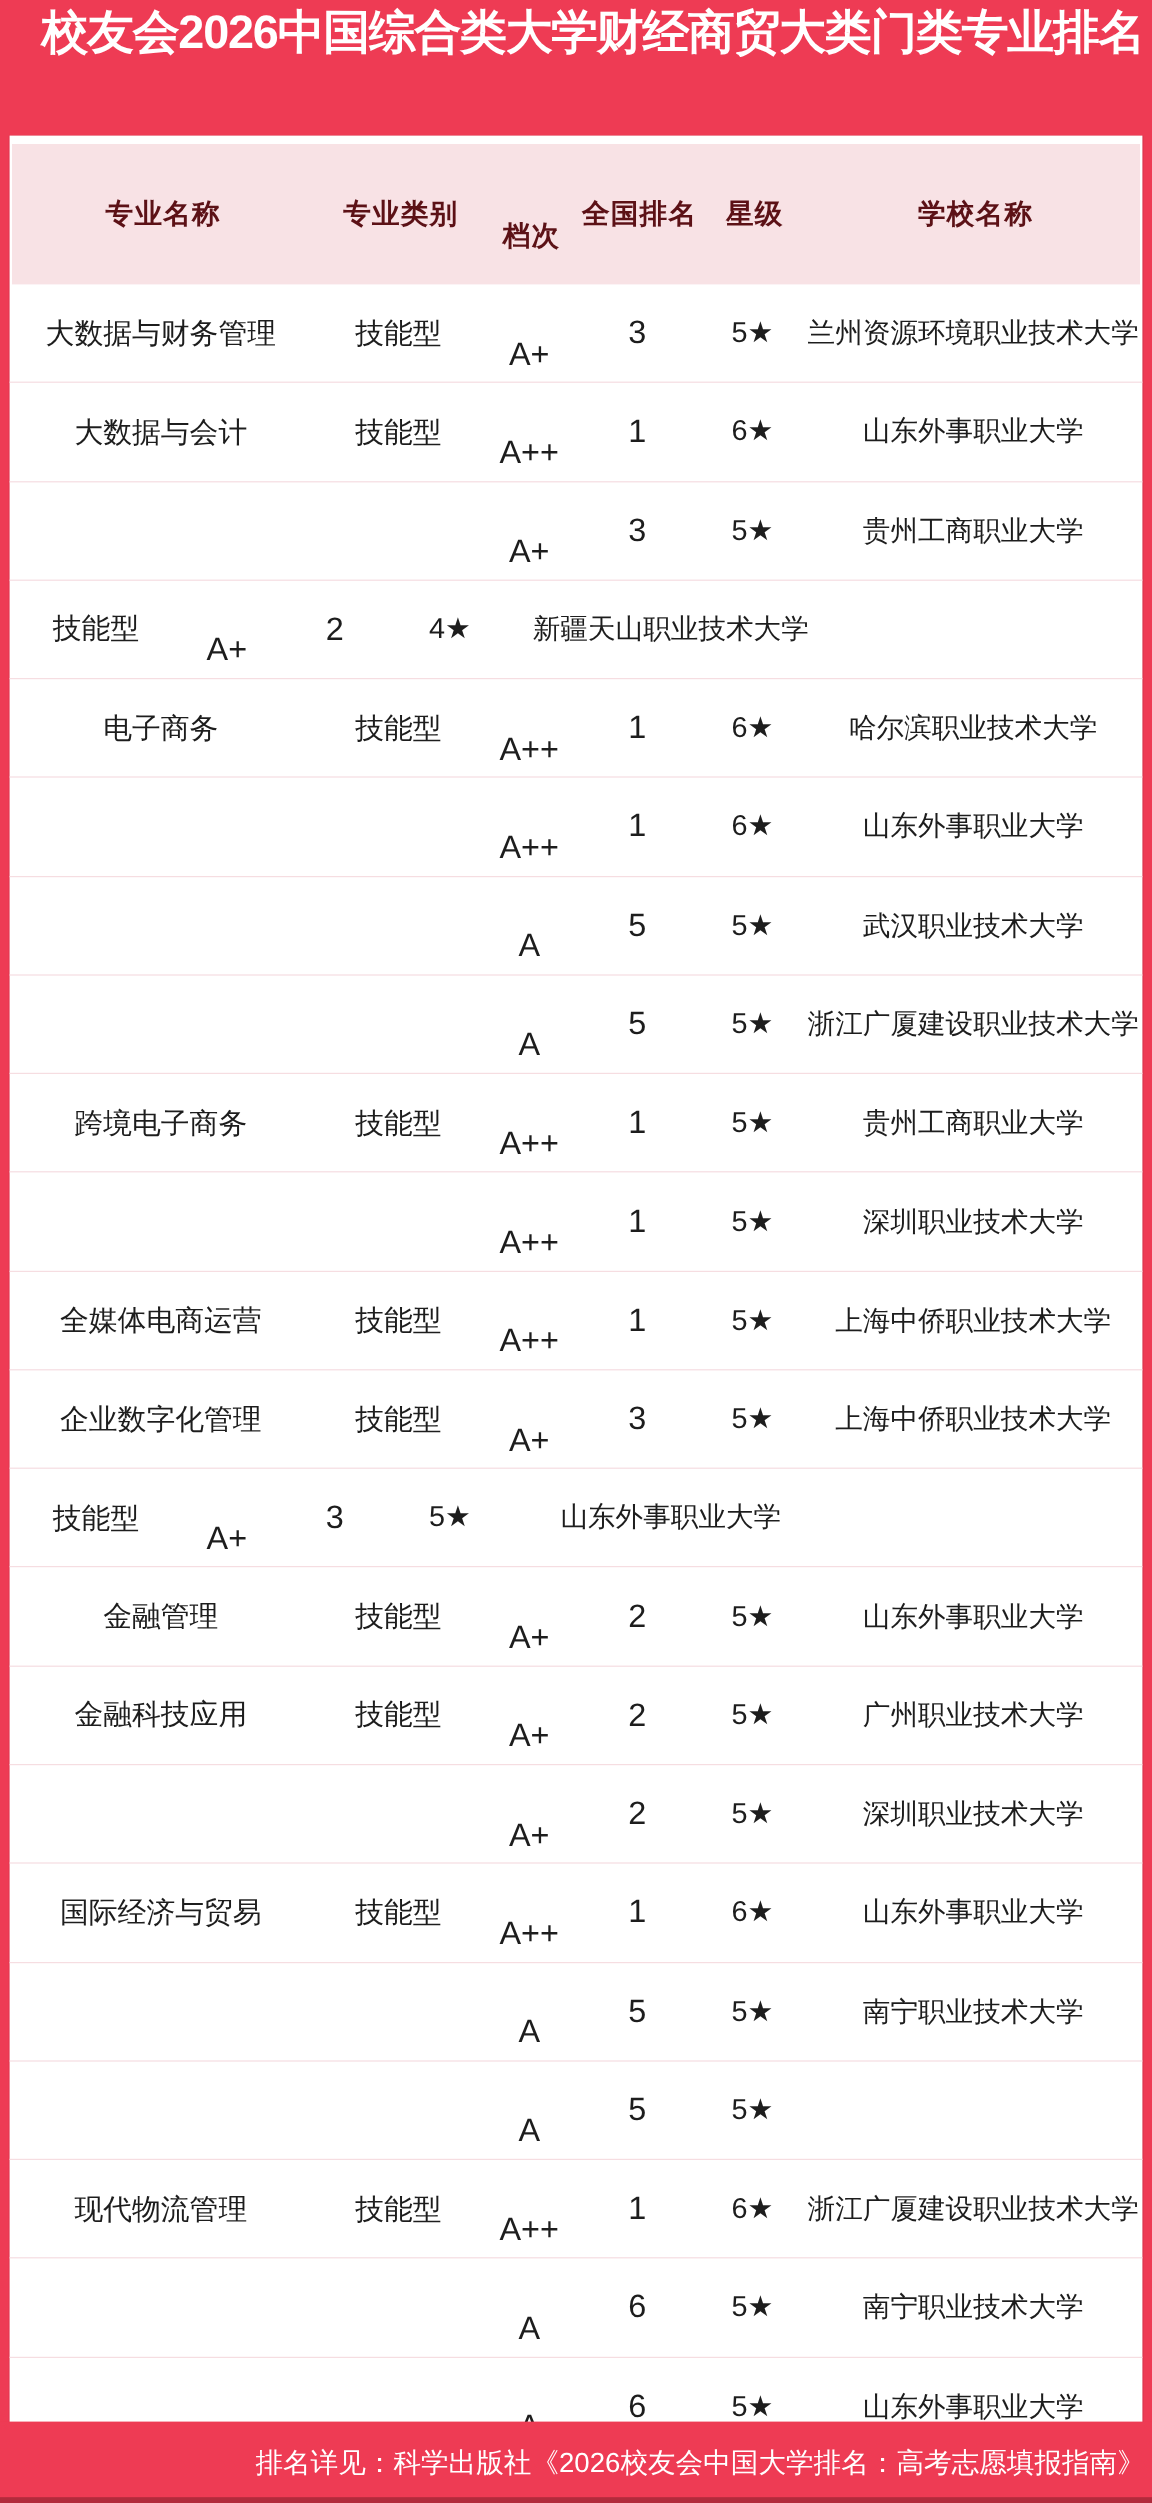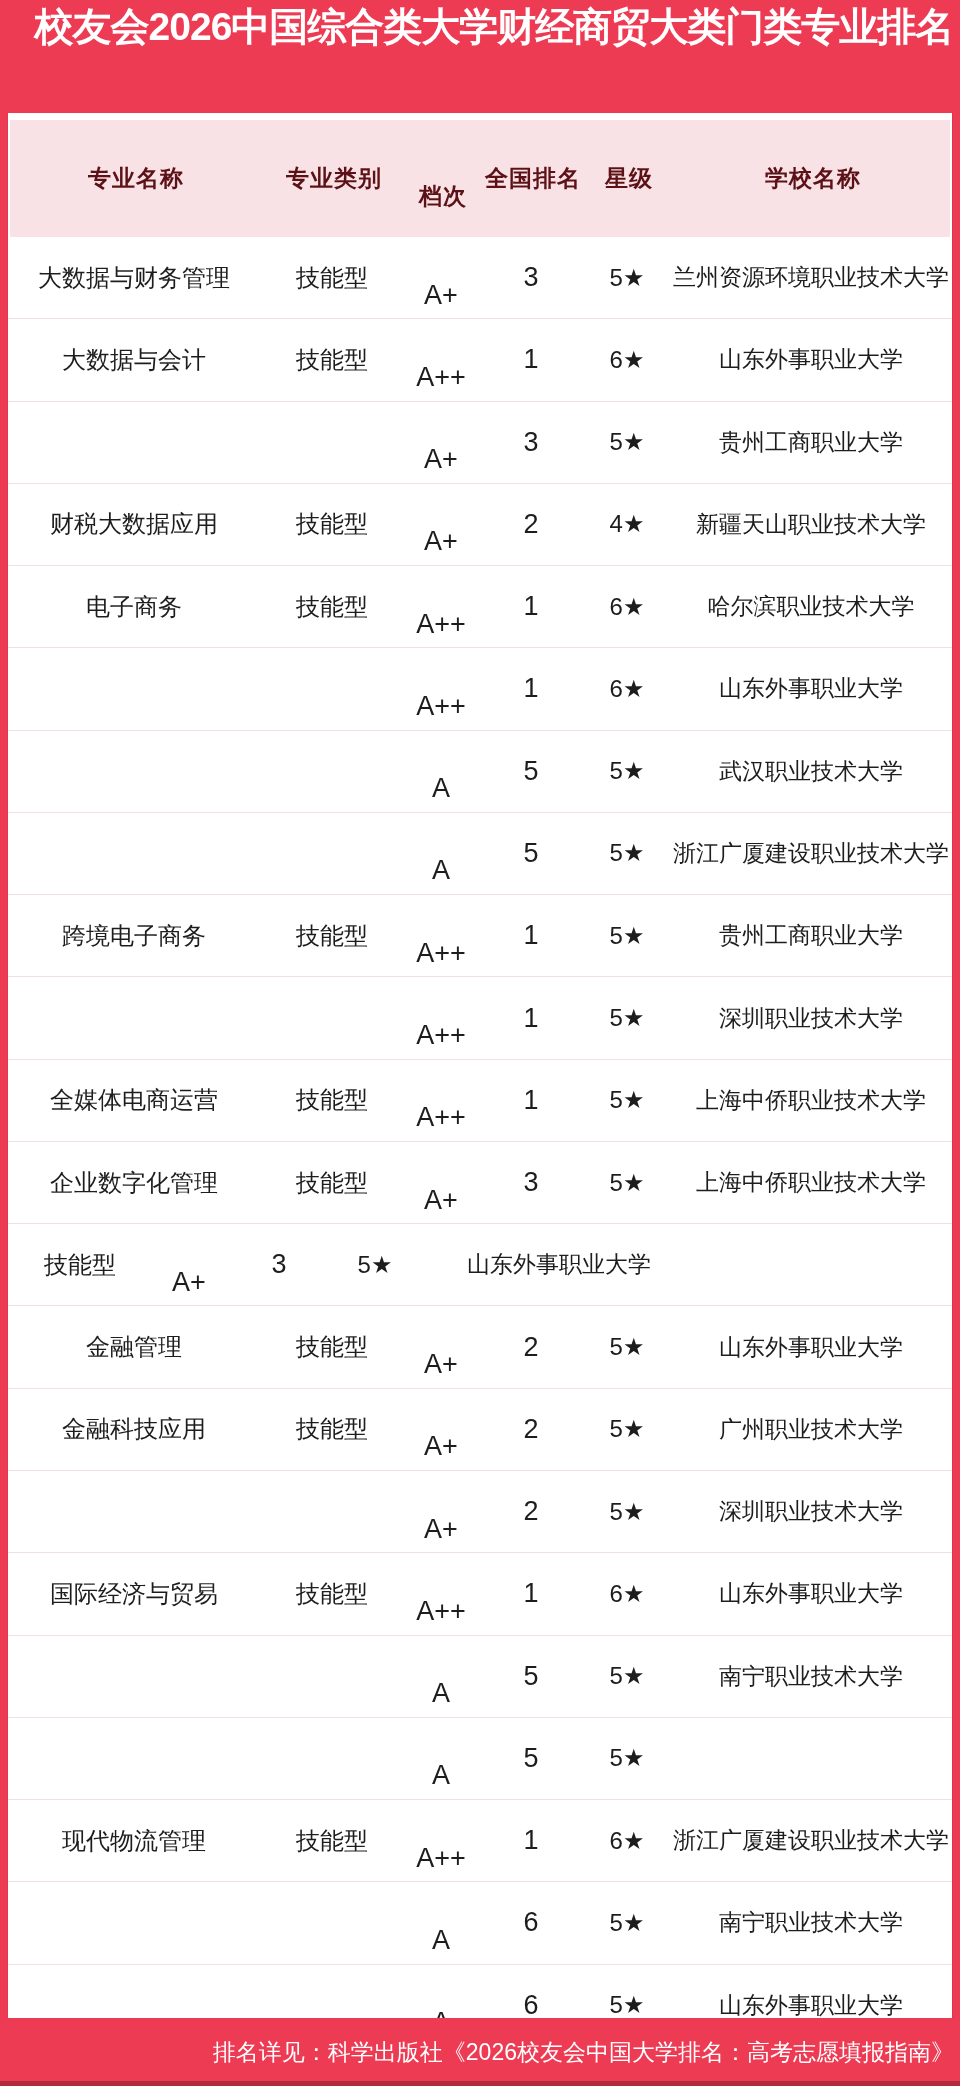--- a/index.html
+++ b/index.html
@@ -135,21 +135,20 @@
         </div>
         <div class="row">
           <span class="cell col-major"></span>
           <span class="cell col-category"></span>
           <span class="cell col-grade">A+</span>
           <span class="cell col-rank">3</span>
           <span class="cell col-stars">5★</span>
           <span class="cell col-school">贵州工商职业大学</span>
         </div>
         <div class="row">
-          <span class="cell col-major">财税大数据应用</span>
           <span class="cell col-category">技能型</span>
           <span class="cell col-grade">A+</span>
           <span class="cell col-rank">2</span>
           <span class="cell col-stars">4★</span>
           <span class="cell col-school">新疆天山职业技术大学</span>
         </div>
         <div class="row">
           <span class="cell col-major">电子商务</span>
           <span class="cell col-category">技能型</span>
           <span class="cell col-grade">A++</span>

